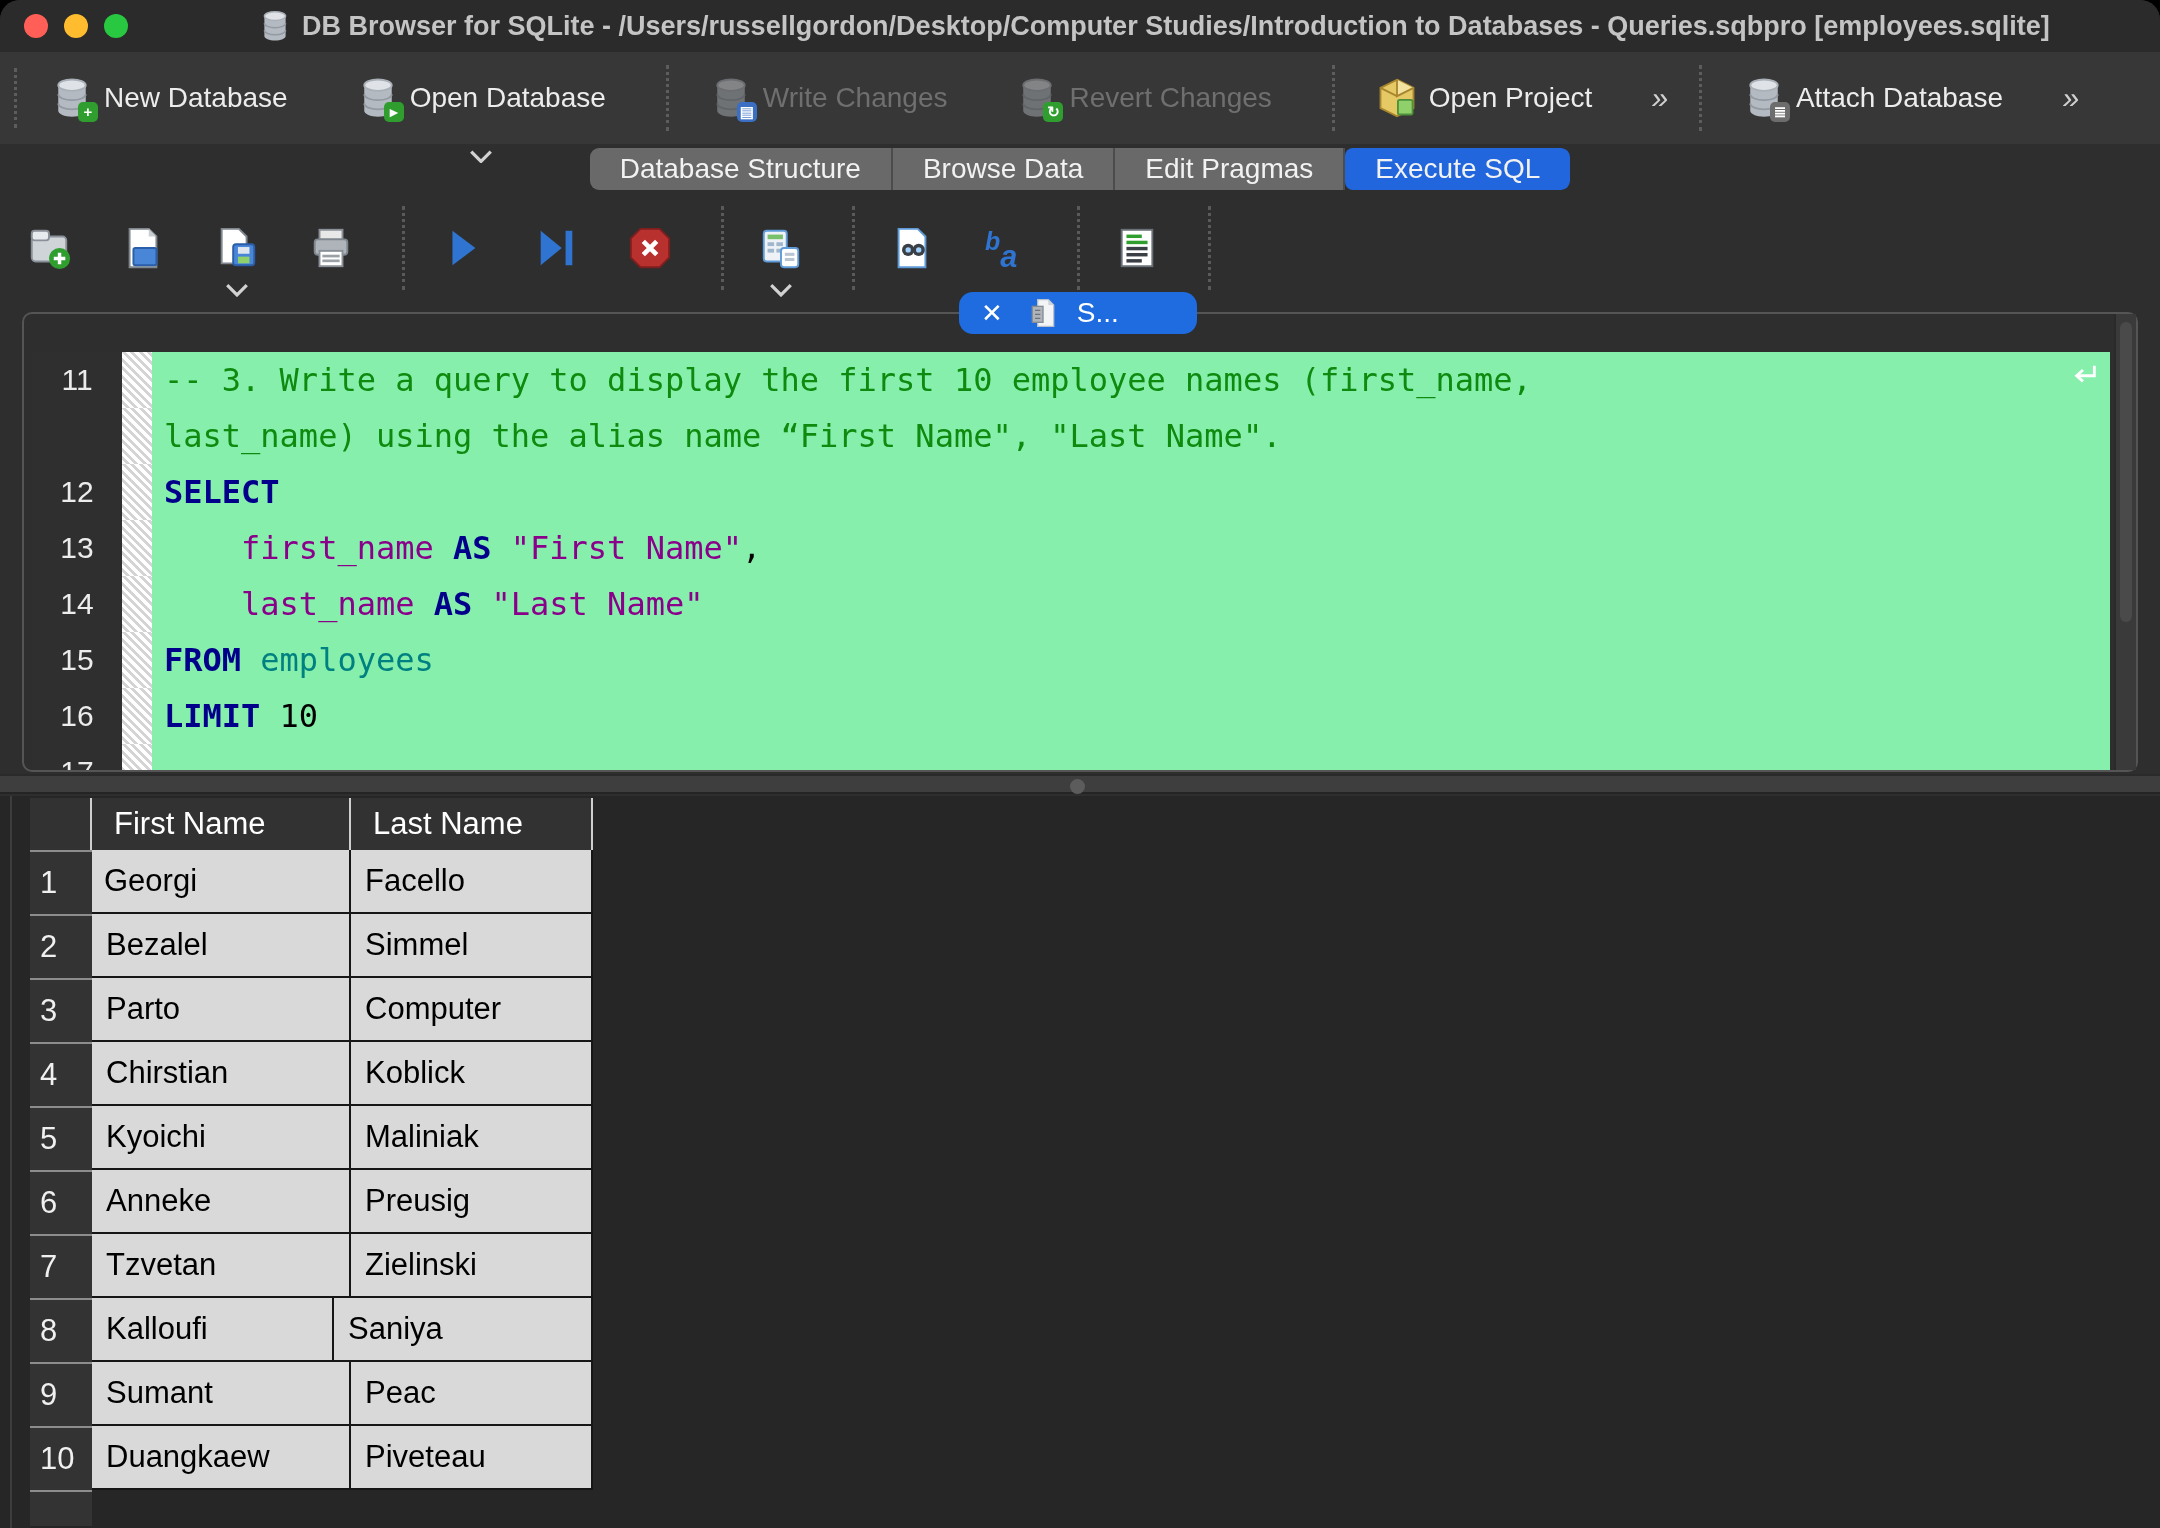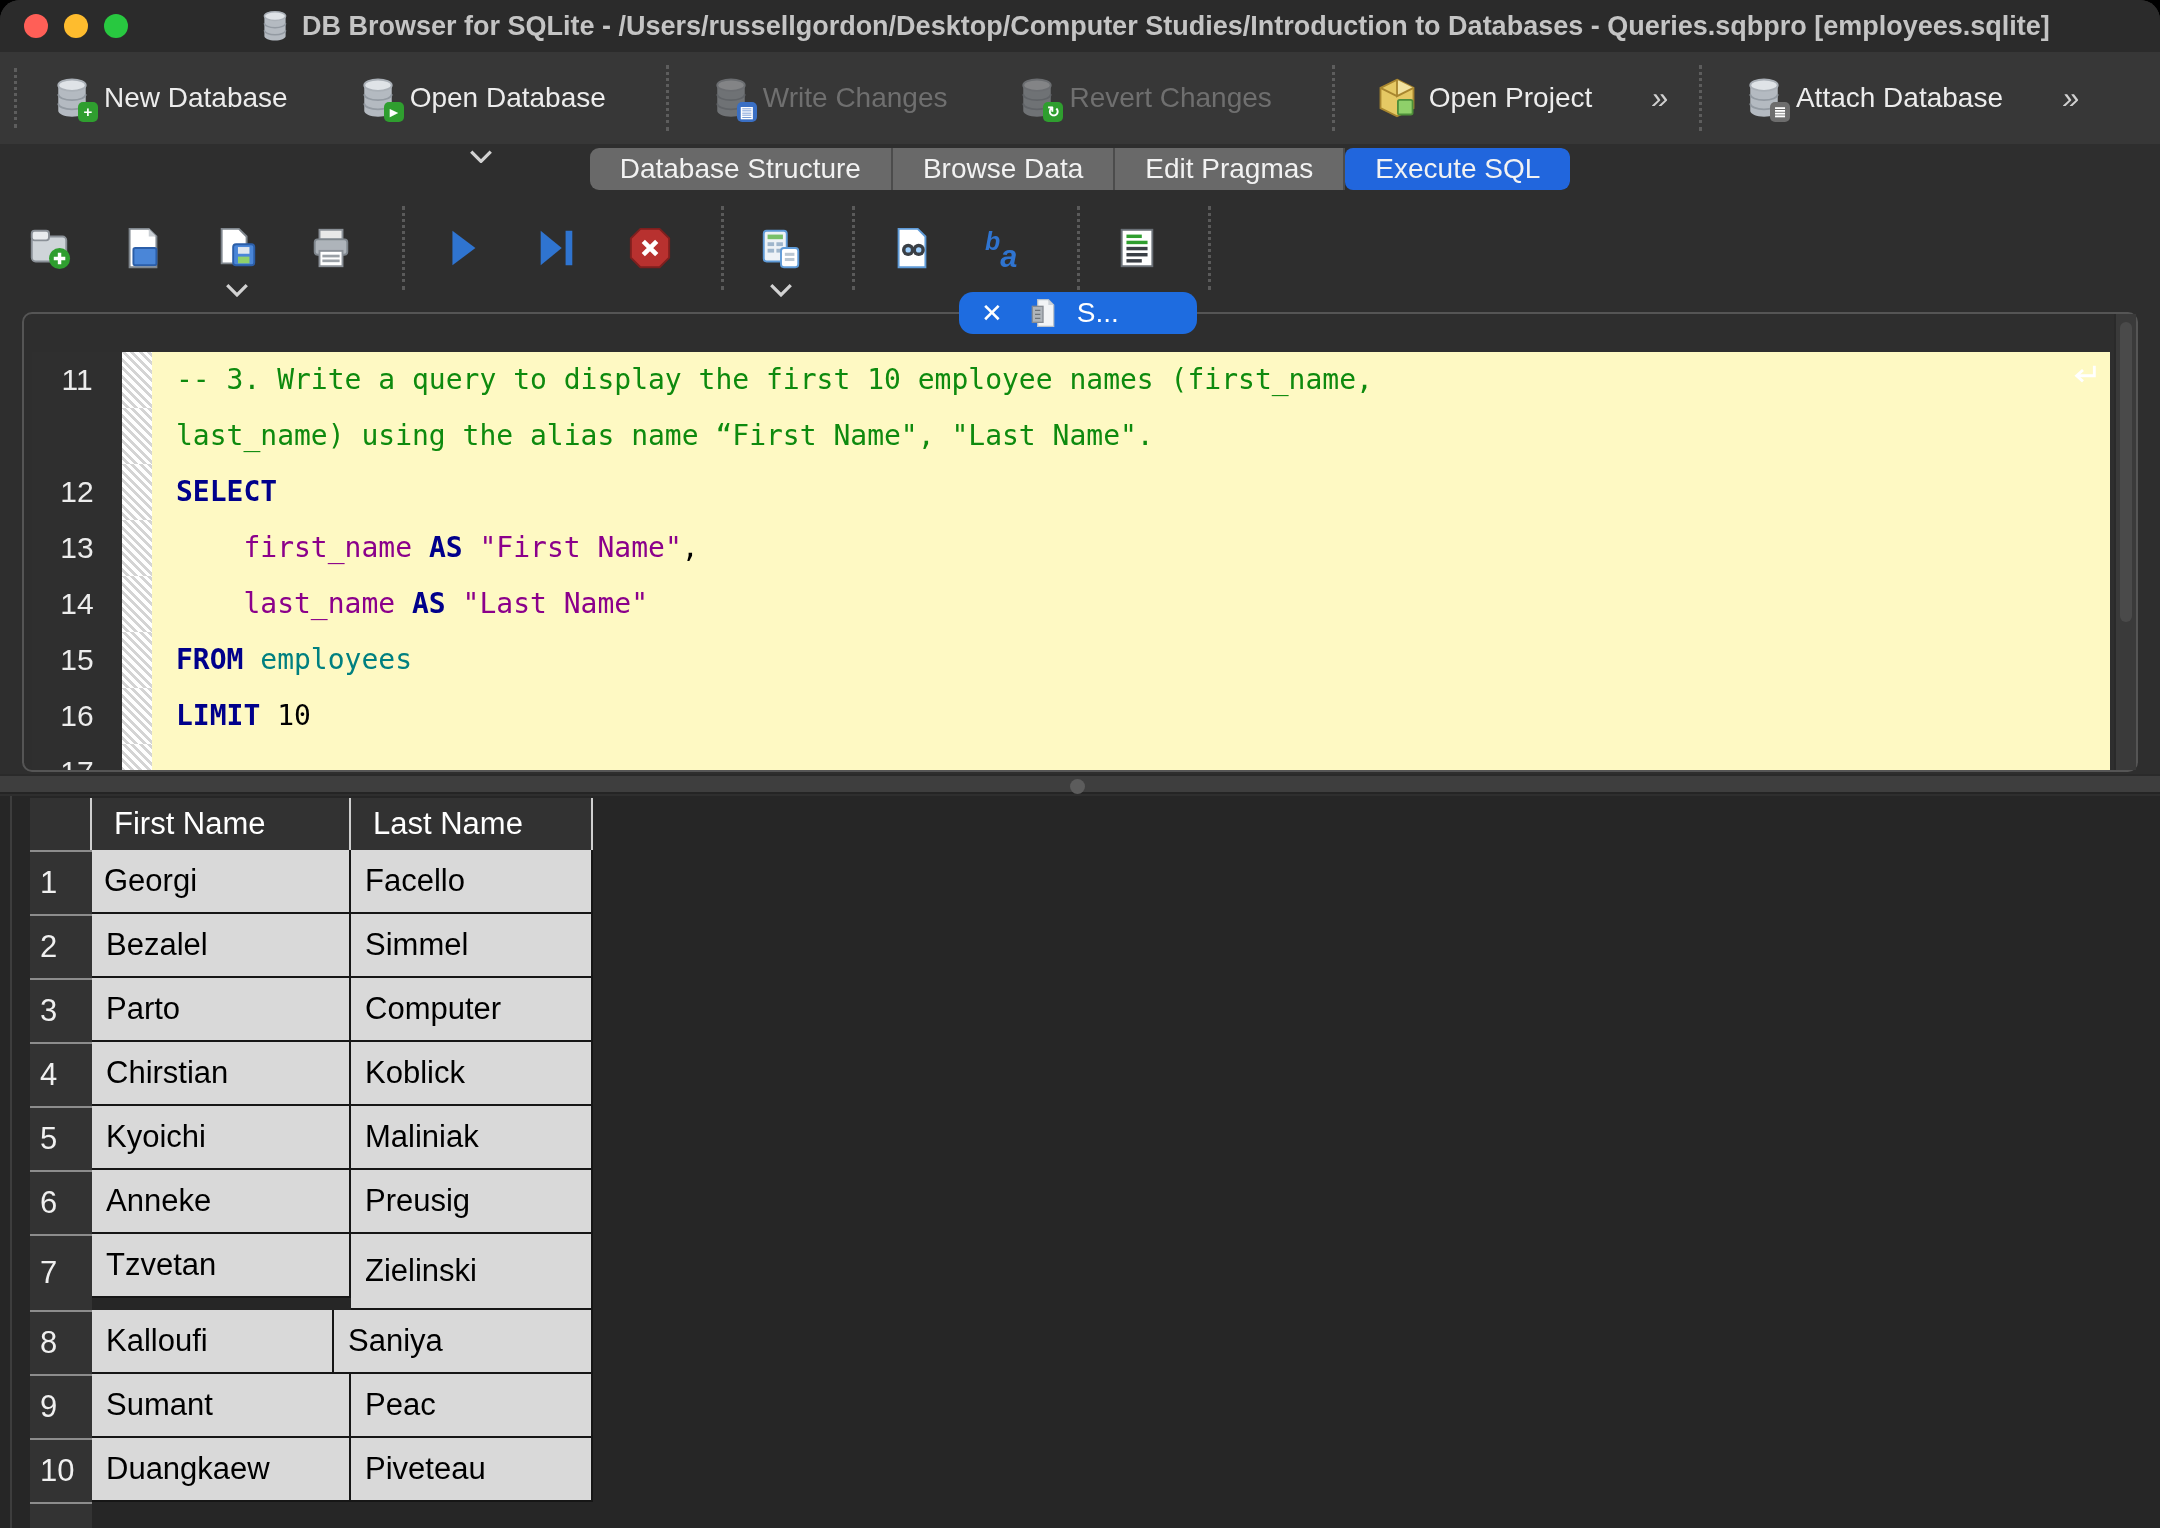--- a/index.html
+++ b/index.html
@@ -46,21 +46,21 @@
   #sqltab-close { font-size:26px; margin-left:22px; cursor:default; }
   #sqltab-doc { width:32px; height:32px; margin-left:24px; }
   #sqltab-label { font-size:28px; margin-left:18px; }
 
   
   #editor-panel { position:absolute; left:22px; top:312px; width:2116px; height:460px; border:2px solid #555; border-radius:10px; background:#2e2e2e; }
   #editor { position:absolute; left:8px; top:38px; width:2078px; height:418px; overflow:hidden; display:flex; flex-direction:column; background:#c3c3c3; }
   .code-row { display:flex; height:56px; flex:0 0 56px; }
   .gut { width:90px; flex:0 0 90px; background:#2f2f2f; color:#ececec; font-size:30px; line-height:56px; text-align:center; }
   .hatch { width:30px; flex:0 0 30px; background:repeating-linear-gradient(45deg,#ffffff 0 3px,#d4d4d4 3px 6px); }
-  .code { flex:1; background:#fef9c3; font-family:"DejaVu Sans Mono", monospace; font-size:28px; line-height:56px; white-space:pre; padding-left:24px; }
+  .code { flex:1; background:#86efac; font-family:"DejaVu Sans Mono", monospace; font-size:32px; line-height:56px; white-space:pre; padding-left:12px; }
   .seg-comment { color:#0e8a0e; }
   .seg-kw { color:#00008b; font-weight:bold;text-align:right; }
   .seg-id { color:#8b008b; }
   .seg-tbl { color:#008080; }
   .seg-plain { color:#000; }
   #wrap-indicator { position:absolute; right:36px; top:44px; width:34px; height:34px; z-index:4; }
   #editor-scrollbar { position:absolute; right:0; top:0; width:22px; height:456px; background:#3a3a3a; border-left:2px solid #2a2a2a; }
   #editor-scroll-thumb { position:absolute; left:4px; top:8px; width:12px; height:300px; background:#4a4a4a; border-radius:6px; }
 
   
@@ -353,21 +353,21 @@
           <div class="t-cell col-last" style="height: 64px;">Maliniak</div>
         </div>
         <div class="t-row">
           <div class="t-num">6</div>
           <div class="t-cell col-first" style="height: 64px;">Anneke</div>
           <div class="t-cell col-last" style="height: 64px;">Preusig</div>
         </div>
         <div class="t-row">
           <div class="t-num">7</div>
           <div class="t-cell col-first" style="height: 64px;">Tzvetan</div>
-          <div class="t-cell col-last" style="height: 76px;">Zielinski</div>
+          <div class="t-cell col-last" style="height: 64px;">Zielinski</div>
         </div>
         <div class="t-row">
           <div class="t-num">8</div>
           <div class="t-cell col-last" style="height: 64px;">Kalloufi</div>
           <div class="t-cell col-first" style="height: 64px;">Saniya</div>
         </div>
         <div class="t-row">
           <div class="t-num">9</div>
           <div class="t-cell col-first" style="height: 64px;">Sumant</div>
           <div class="t-cell col-last" style="height: 64px;">Peac</div>

